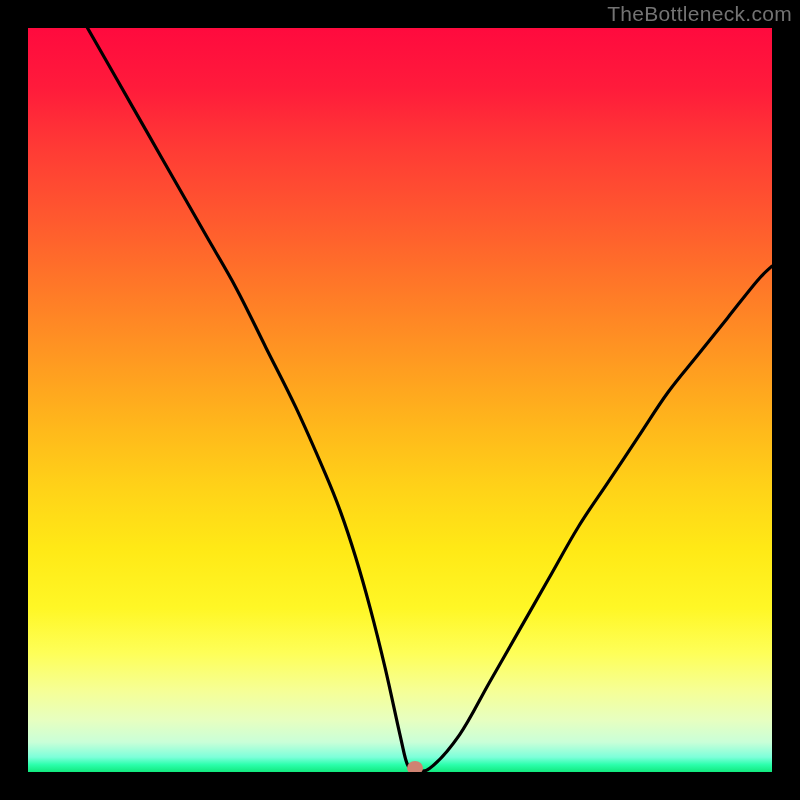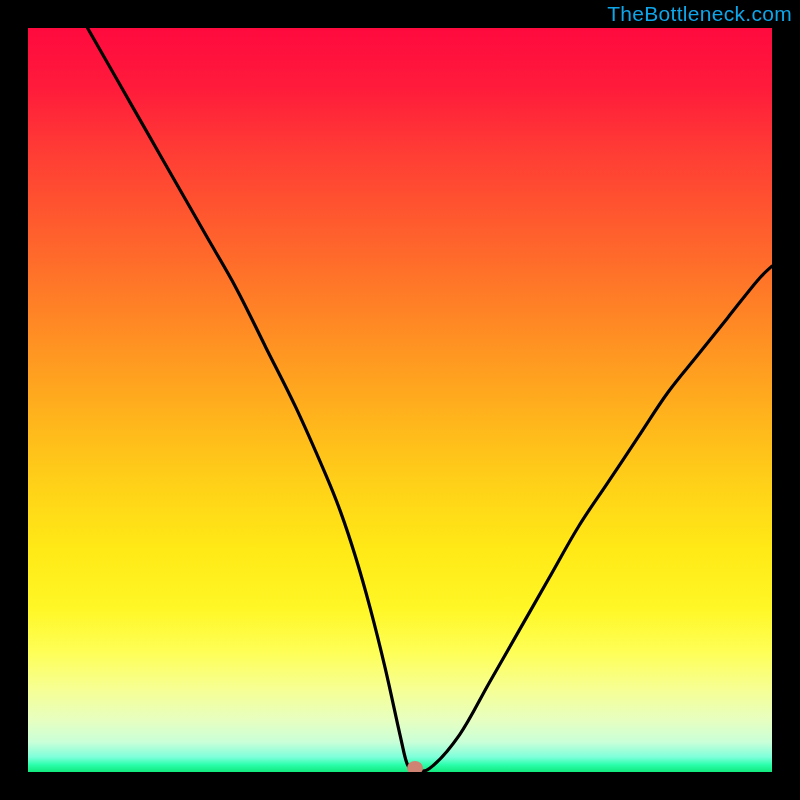--- a/index.html
+++ b/index.html
@@ -14,21 +14,21 @@
   .frame {
     position: relative;
     width: 800px;
     height: 800px;
     background: #000;
   }
   .watermark {
     position: absolute;
     top: 2px;
     right: 8px;
-    color: #0ea5e9;
+    color: #737373;
     font-size: 21px;
     font-weight: 500;
     letter-spacing: 0.3px;
     z-index: 10;
   }
   .plot-area {
     position: absolute;
     left: 28px;
     top: 28px;
     width: 744px;

